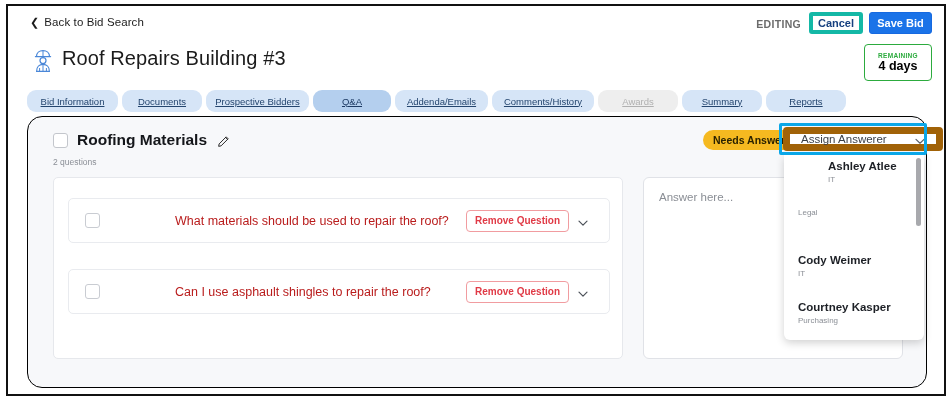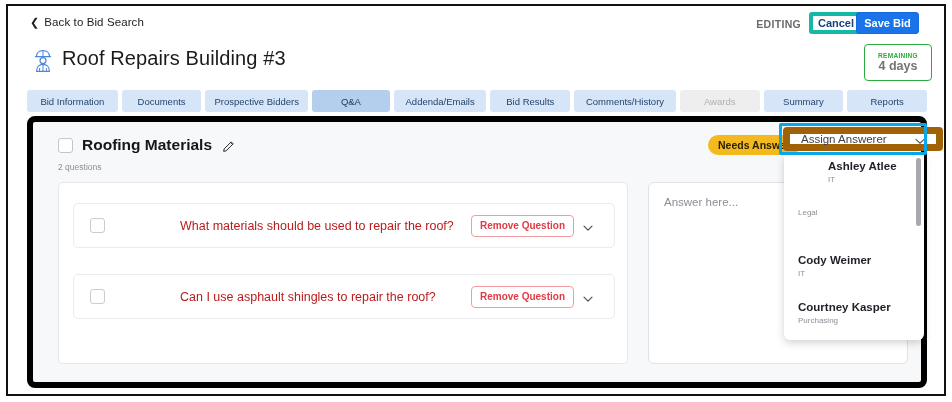--- a/index.html
+++ b/index.html
@@ -62,21 +62,21 @@
     background: #ffffff;
     color: #16407f;
     font-size: 11px;
     font-weight: 700;
     display: flex; align-items: center; justify-content: center;
     cursor: pointer;
     font-family: "Liberation Sans", sans-serif;
   }
   .btn-save {
     position: absolute;
-    right: 25px; top: 6px;
+    right: 12px; top: 6px;
     width: 63px; height: 22px;
     border: 1px solid #1669e0;
     border-radius: 3px;
     background: #1a73e8;
     color: #ffffff;
     font-size: 11px;
     font-weight: 700;
     display: flex; align-items: center; justify-content: center;
     cursor: pointer;
     font-family: "Liberation Sans", sans-serif;
@@ -113,55 +113,56 @@
     line-height: 1.1;
   }
   .remaining-label {
     font-size: 6.5px;
     color: #2cab3e;
     font-weight: 700;
     letter-spacing: .3px;
   }
   .remaining-value {
     font-size: 12.5px;
-    color: #737373;
+    color: #000000;
     font-weight: 700;
     margin-top: 1px;
   }
 
   
   .tabs {
     position: absolute;
     left: 19px; top: 84px;
     width: 900px; height: 22px;
     display: flex;
     gap: 4px;
   }
   .tab {
     height: 22px;
     background: #d6e5f7;
-    border-radius: 3px;
+    border-radius: 9px;
     font-size: 9.5px;
     color: #24456e;
     display: flex; align-items: center; justify-content: center;
     cursor: pointer;
     white-space: nowrap;
     padding: 0 0;
+    text-decoration: underline;
   }
   .tab.selected { background: #b4cfee; color: #1d3a63; }
   .tab.disabled { background: #eeeeee; color: #b0b0b0; cursor: default; }
 
   
   .content-panel {
     position: absolute;
     left: 19px; top: 110px;
     width: 900px; height: 272px;
     background: #f7f8fa;
-    border: 6px solid #000000;
-    border-radius: 8px;
+    border: 1px solid #000000;
+    border-radius: 15px;
   }
   .group-head {
     position: absolute;
     left: 25px; top: 14px;
     display: flex; align-items: center; gap: 9px;
   }
   .cb {
     width: 15px; height: 15px;
     border: 1.3px solid #c3c6cc;
     border-radius: 3px;
@@ -380,21 +381,20 @@
         <span class="remaining-value">4 days</span>
       </div>
     </div>
 
     <div class="tabs" id="tabs">
         <div class="tab" style="width: 91px;">Bid Information</div>
         <div class="tab" style="width: 80px;">Documents</div>
         <div class="tab" style="width: 103px;">Prospective Bidders</div>
         <div class="tab selected" style="width: 78px;">Q&amp;A</div>
         <div class="tab" style="width: 93px;">Addenda/Emails</div>
-        <div class="tab" style="width: 80px;">Bid Results</div>
         <div class="tab" style="width: 102px;">Comments/History</div>
         <div class="tab disabled" style="width: 80px;">Awards</div>
         <div class="tab" style="width: 80px;">Summary</div>
         <div class="tab" style="width: 80px;">Reports</div>
       </div>
 
     <div class="content-panel">
 
       <div class="group-head">
         <span class="cb"></span>

